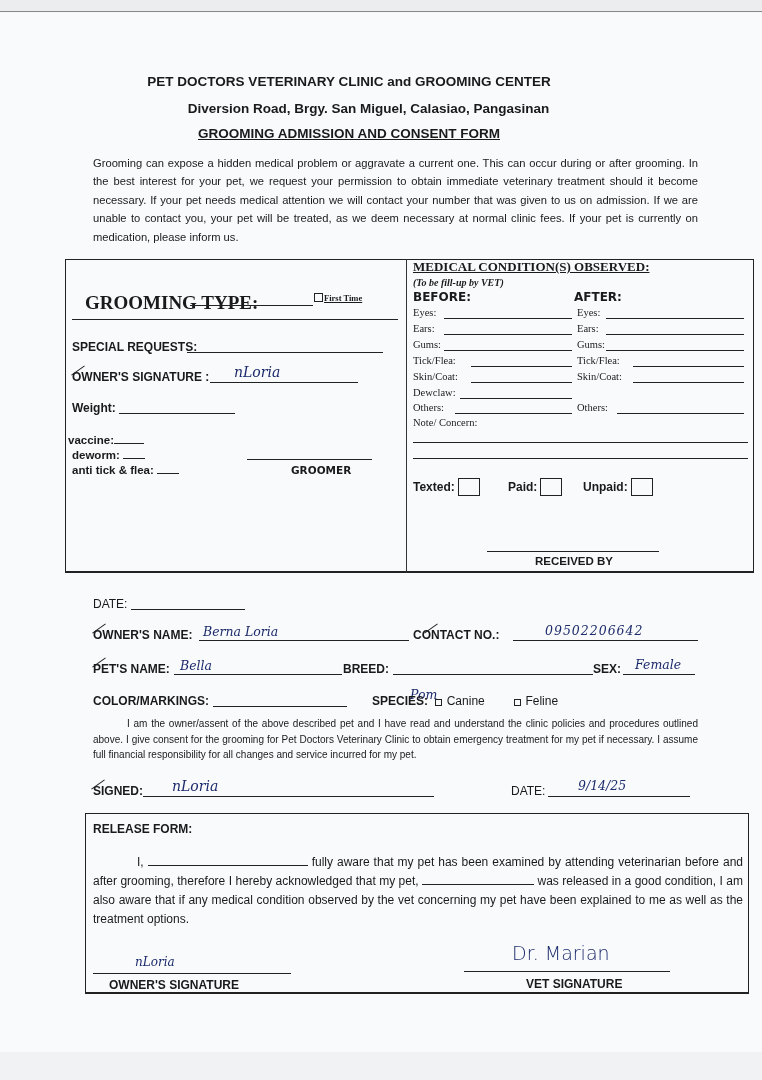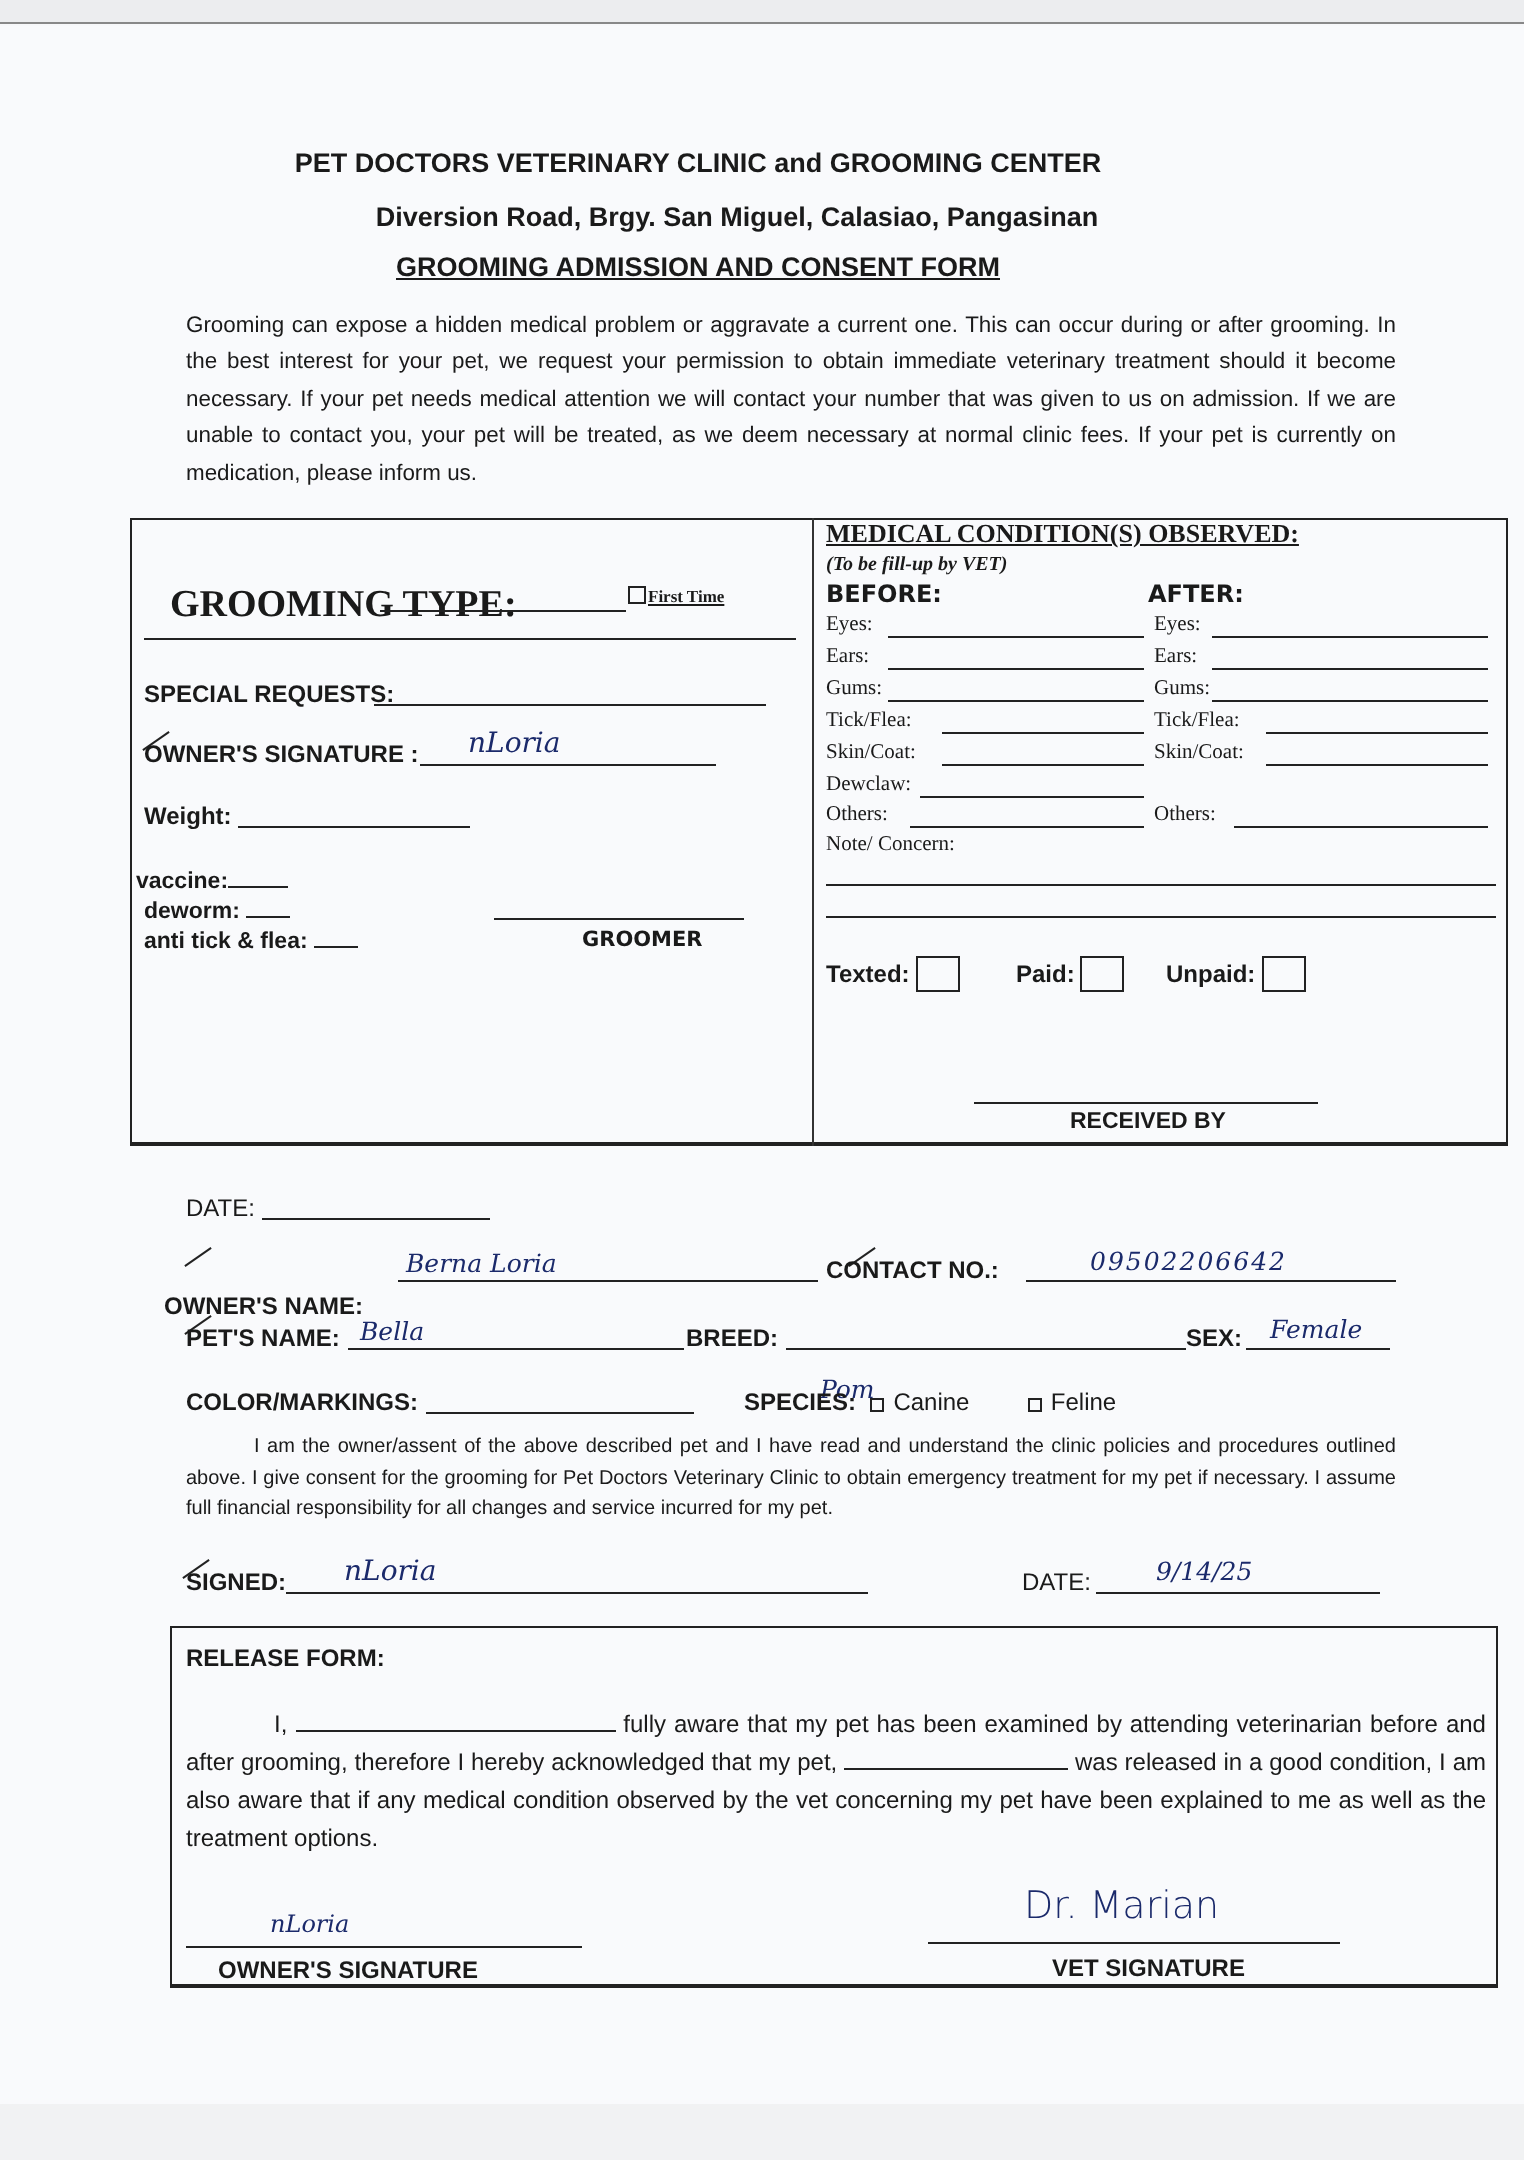--- a/index.html
+++ b/index.html
@@ -141,21 +141,21 @@
 <div class="abs" style="left:583px;top:478px;font-size:12px;font-weight:bold;">
   <span>Unpaid:</span><span class="cb-lg"></span>
 </div>
 <div class="line" style="left:487px;top:551px;width:172px;"></div>
 <div class="abs" style="left:535px;top:555px;font-size:11.5px;font-weight:bold;">RECEIVED BY</div>
 
 <div class="abs" style="left:93px;top:597px;font-size:12px;">DATE:</div>
 <div class="line" style="left:131px;top:609px;width:114px;"></div>
 
 <div class="tick" style="left:91px;top:628px;"></div>
-<div class="abs" style="left:82px;top:628px;font-size:12px;font-weight:bold;margin-top:18px;">OWNER'S NAME:</div>
+<div class="abs" style="left:93px;top:628px;font-size:12px;font-weight:bold;">OWNER'S NAME:</div>
 <div class="line" style="left:199px;top:640px;width:210px;"></div>
 <div class="abs hand" style="left:203px;top:624px;">Berna Loria</div>
 
 <div class="tick" style="left:423px;top:628px;"></div>
 <div class="abs" style="left:413px;top:628px;font-size:12px;font-weight:bold;">CONTACT NO.:</div>
 <div class="line" style="left:513px;top:640px;width:185px;"></div>
 <div class="abs hand" style="left:545px;top:623px;letter-spacing:1px;">09502206642</div>
 
 <div class="tick" style="left:91px;top:662px;"></div>
 <div class="abs" style="left:93px;top:662px;font-size:12px;font-weight:bold;">PET'S NAME:</div>

